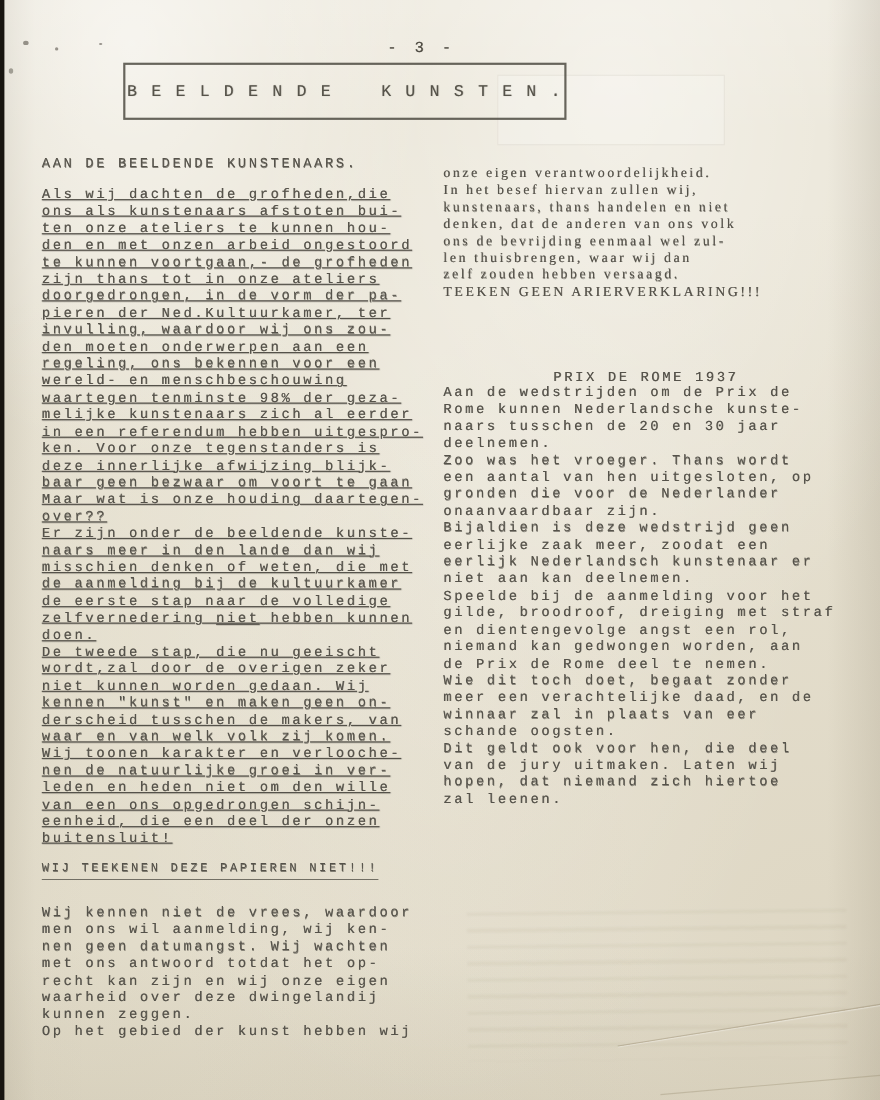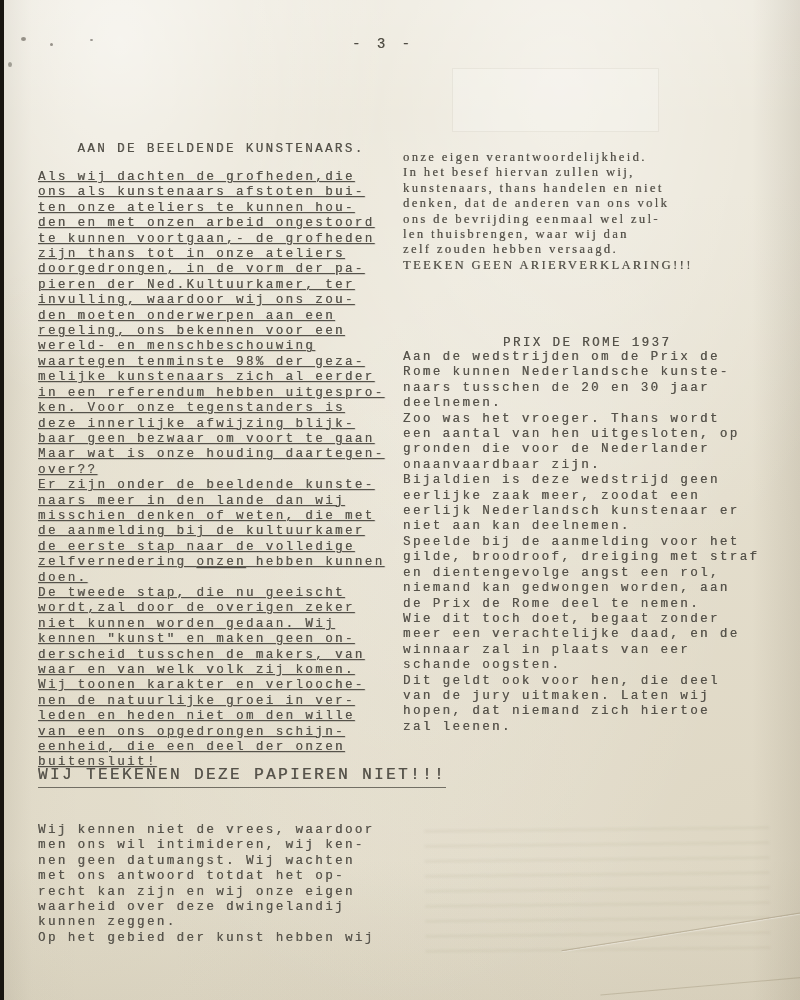--- a/index.html
+++ b/index.html
@@ -49,26 +49,25 @@
   .body-text {
     white-space:pre; letter-spacing:2.4px; line-height:15.4px;
     text-shadow:0.35px 0.35px 0.55px rgba(85,82,74,0.65);
   }
   .left-col  { left:38px;  top:142px; width:366px; }
   .right-col { left:403px; top:150px; width:392px; }
 
   .col-heading {
     font-size:12.5px; letter-spacing:2.4px; white-space:pre;
     text-shadow:0.35px 0.35px 0.55px rgba(85,82,74,0.7);
-    text-align:center;
   }
   .left-body { position:absolute; left:0; top:28px;text-decoration:underline; }
   .slogan {
-    position:absolute; left:0; top:624px; display:inline-block;
-    font-size:16px; letter-spacing:2.4px; white-space:pre;
+    position:absolute; left:0; top:642px; display:inline-block;
+    font-size:11px; letter-spacing:2.4px; white-space:pre;
     border-bottom:1.6px solid rgba(85,82,74,0.8); padding-bottom:3px;
     text-shadow:0.35px 0.35px 0.55px rgba(85,82,74,0.7);
   }
   .closing { position:absolute; left:0; top:681px; }
 
   .opening { position:absolute; left:0; top:0;font-family:Liberation Serif, serif; }
   .prix-heading { position:absolute; left:100px; top:186px; }
   .right-body { position:absolute; left:0; top:200px; }
 
   u { text-decoration:underline; text-underline-offset:2px; }
@@ -97,20 +96,23 @@
   <div class="edge-strip"></div>
   <div class="speck sp1"></div>
   <div class="speck sp2"></div>
   <div class="speck sp3"></div>
   <div class="speck sp4"></div>
 
   <div class="pagenum">- 3 -</div>
 
   <div class="box-ghost"></div>
 
+  <div class="title-box">
+    <span class="title">B E E L D E N D E    K U N S T E N .</span>
+  </div>
 
   <div class="col left-col">
     <h2 class="col-heading">AAN DE BEELDENDE KUNSTENAARS.</h2>
     <p class="body-text left-body">Als wij dachten de grofheden,die
 ons als kunstenaars afstoten bui-
 ten onze ateliers te kunnen hou-
 den en met onzen arbeid ongestoord
 te kunnen voortgaan,- de grofheden
 zijn thans tot in onze ateliers
 doorgedrongen, in de vorm der pa-
@@ -125,37 +127,37 @@
 ken. Voor onze tegenstanders is
 deze innerlijke afwijzing blijk-
 baar geen bezwaar om voort te gaan
 Maar wat is onze houding daartegen-
 over??
 Er zijn onder de beeldende kunste-
 naars meer in den lande dan wij
 misschien denken of weten, die met
 de aanmelding bij de kultuurkamer
 de eerste stap naar de volledige
-zelfvernedering <u>onzen</u> hebben kunnen
+zelfvernedering <u>niet</u> hebben kunnen
 doen.
 De tweede stap, die nu geeischt
 wordt,zal door de overigen zeker
 niet kunnen worden gedaan. Wij
 kennen "kunst" en maken geen on-
 derscheid tusschen de makers, van
 waar en van welk volk zij komen.
 Wij toonen karakter en verlooche-
 nen de natuurlijke groei in ver-
 leden en heden niet om den wille
 van een ons opgedrongen schijn-
 eenheid, die een deel der onzen
 buitensluit!</p>
     <h3 class="slogan">WIJ TEEKENEN DEZE PAPIEREN NIET!!!</h3>
     <p class="body-text closing">Wij kennen niet de vrees, waardoor
-men ons wil intimideren, wij ken-
+men ons wil aanmelding, wij ken-
 nen geen datumangst. Wij wachten
 met ons antwoord totdat het op-
 recht kan zijn en wij onze eigen
 waarheid over deze dwingelandij
 kunnen zeggen.
 Op het gebied der kunst hebben wij</p>
   </div>
 
   <div class="col right-col">
     <p class="body-text opening">onze eigen verantwoordelijkheid.

